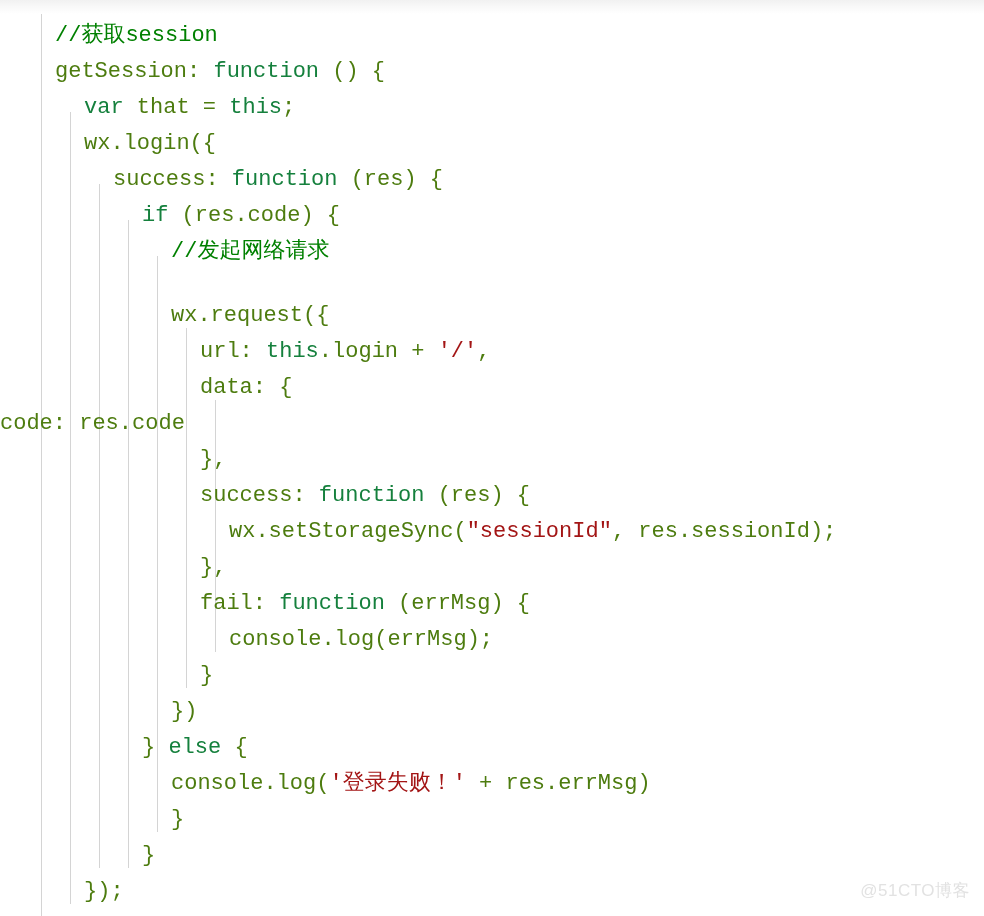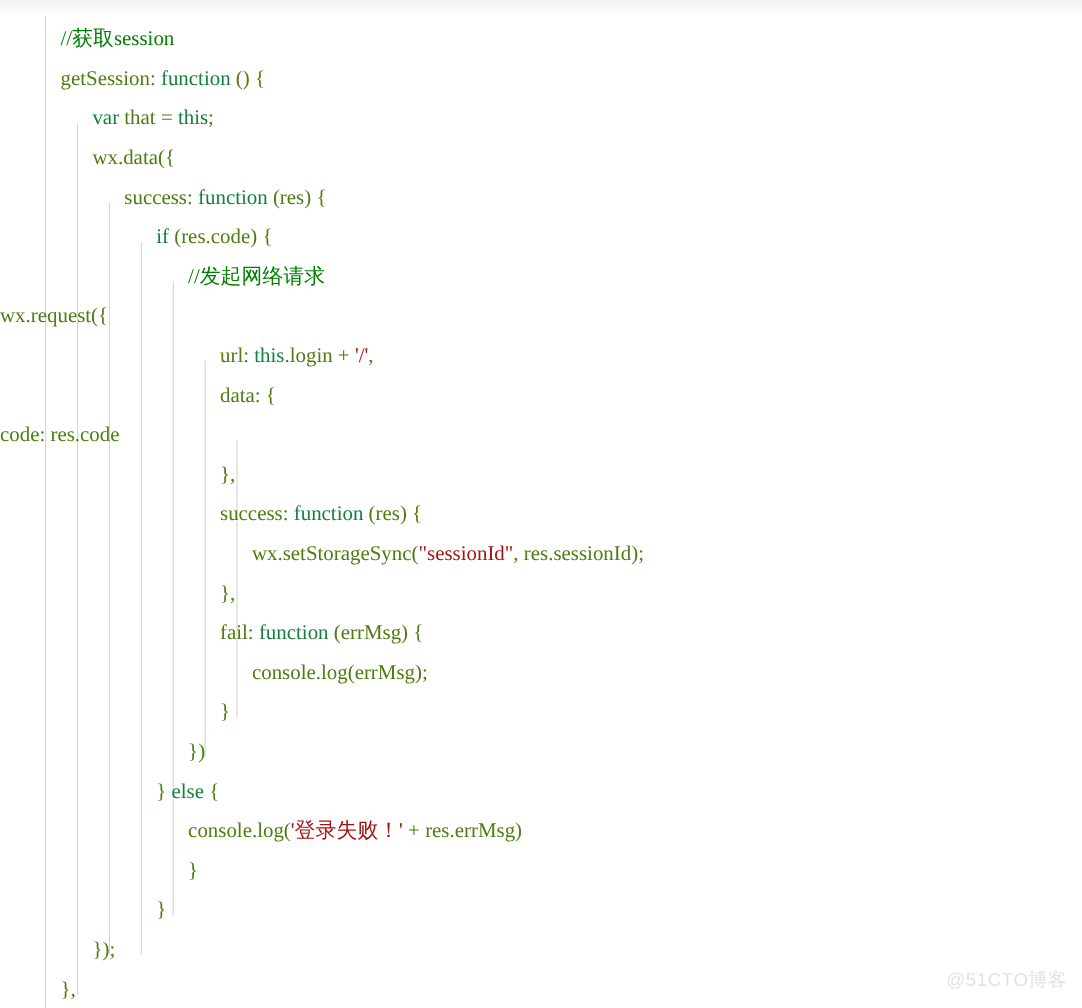--- a/index.html
+++ b/index.html
@@ -41,25 +41,25 @@
   
   .lines {
     position: absolute;
     left: 0; top: 0;
     width: 984px;
     padding-top: 0px;
   }
   .line {
     height: 36px;
     line-height: 36px;
-    font-size: 19px;
+    font-size: 22px;
     letter-spacing: 0px;
     white-space: pre;
     color: #000000;
-    font-family: Liberation Serif, serif;
+    font-family: Liberation Mono, monospace;
   }
   .line .seg { white-space: pre; }
   .kw   { color: #15803d; }
   .cmt  { color: #008000; }
   .str  { color: #a31515; }
   .pl   { color: #4d7c0f; }
   
   .line.clipped {
     height: 18px;
     line-height: 0px;
@@ -93,25 +93,25 @@
         <div class="guide" style="left: 157px; top: 256px; height: 576px; background: rgb(212, 212, 212);"></div>
         <div class="guide" style="left: 186px; top: 328px; height: 360px; background: rgb(212, 212, 212);"></div>
         <div class="guide" style="left: 215px; top: 400px; height: 252px; background: rgb(212, 212, 212);"></div>
       </div>
 
     <div class="lines">
         <div class="line clipped" style="padding-left: 55px;"><span class="seg pl">},</span></div>
         <div class="line" style="padding-left: 55px;"><span class="seg cmt">//获取session</span></div>
         <div class="line" style="padding-left: 55px;"><span class="seg pl">getSession: </span><span class="seg kw">function</span><span class="seg pl"> () {</span></div>
         <div class="line" style="padding-left: 84px;"><span class="seg kw">var</span><span class="seg pl"> that = </span><span class="seg kw">this</span><span class="seg pl">;</span></div>
-        <div class="line" style="padding-left: 84px;"><span class="seg pl">wx.data({</span></div>
+        <div class="line" style="padding-left: 84px;"><span class="seg pl">wx.login({</span></div>
         <div class="line" style="padding-left: 113px;"><span class="seg pl">success: </span><span class="seg kw">function</span><span class="seg pl"> (res) {</span></div>
         <div class="line" style="padding-left: 142px;"><span class="seg kw">if</span><span class="seg pl"> (res.code) {</span></div>
         <div class="line" style="padding-left: 171px;"><span class="seg cmt">//发起网络请求</span></div>
-        <div class="line" style=""><span class="seg pl">wx.request({</span></div>
+        <div class="line" style="padding-left: 171px; margin-top: 28px;"><span class="seg pl">wx.request({</span></div>
         <div class="line" style="padding-left: 200px;"><span class="seg pl">url: </span><span class="seg kw">this</span><span class="seg pl">.login + </span><span class="seg str">'/'</span><span class="seg pl">,</span></div>
         <div class="line" style="padding-left: 200px;"><span class="seg pl">data: {</span></div>
         <div class="line" style=""><span class="seg pl">code: res.code</span></div>
         <div class="line" style="padding-left: 200px;"><span class="seg pl">},</span></div>
         <div class="line" style="padding-left: 200px;"><span class="seg pl">success: </span><span class="seg kw">function</span><span class="seg pl"> (res) {</span></div>
         <div class="line" style="padding-left: 229px;"><span class="seg pl">wx.setStorageSync(</span><span class="seg str">"sessionId"</span><span class="seg pl">, res.sessionId);</span></div>
         <div class="line" style="padding-left: 200px;"><span class="seg pl">},</span></div>
         <div class="line" style="padding-left: 200px;"><span class="seg pl">fail: </span><span class="seg kw">function</span><span class="seg pl"> (errMsg) {</span></div>
         <div class="line" style="padding-left: 229px;"><span class="seg pl">console.log(errMsg);</span></div>
         <div class="line" style="padding-left: 200px;"><span class="seg pl">}</span></div>

